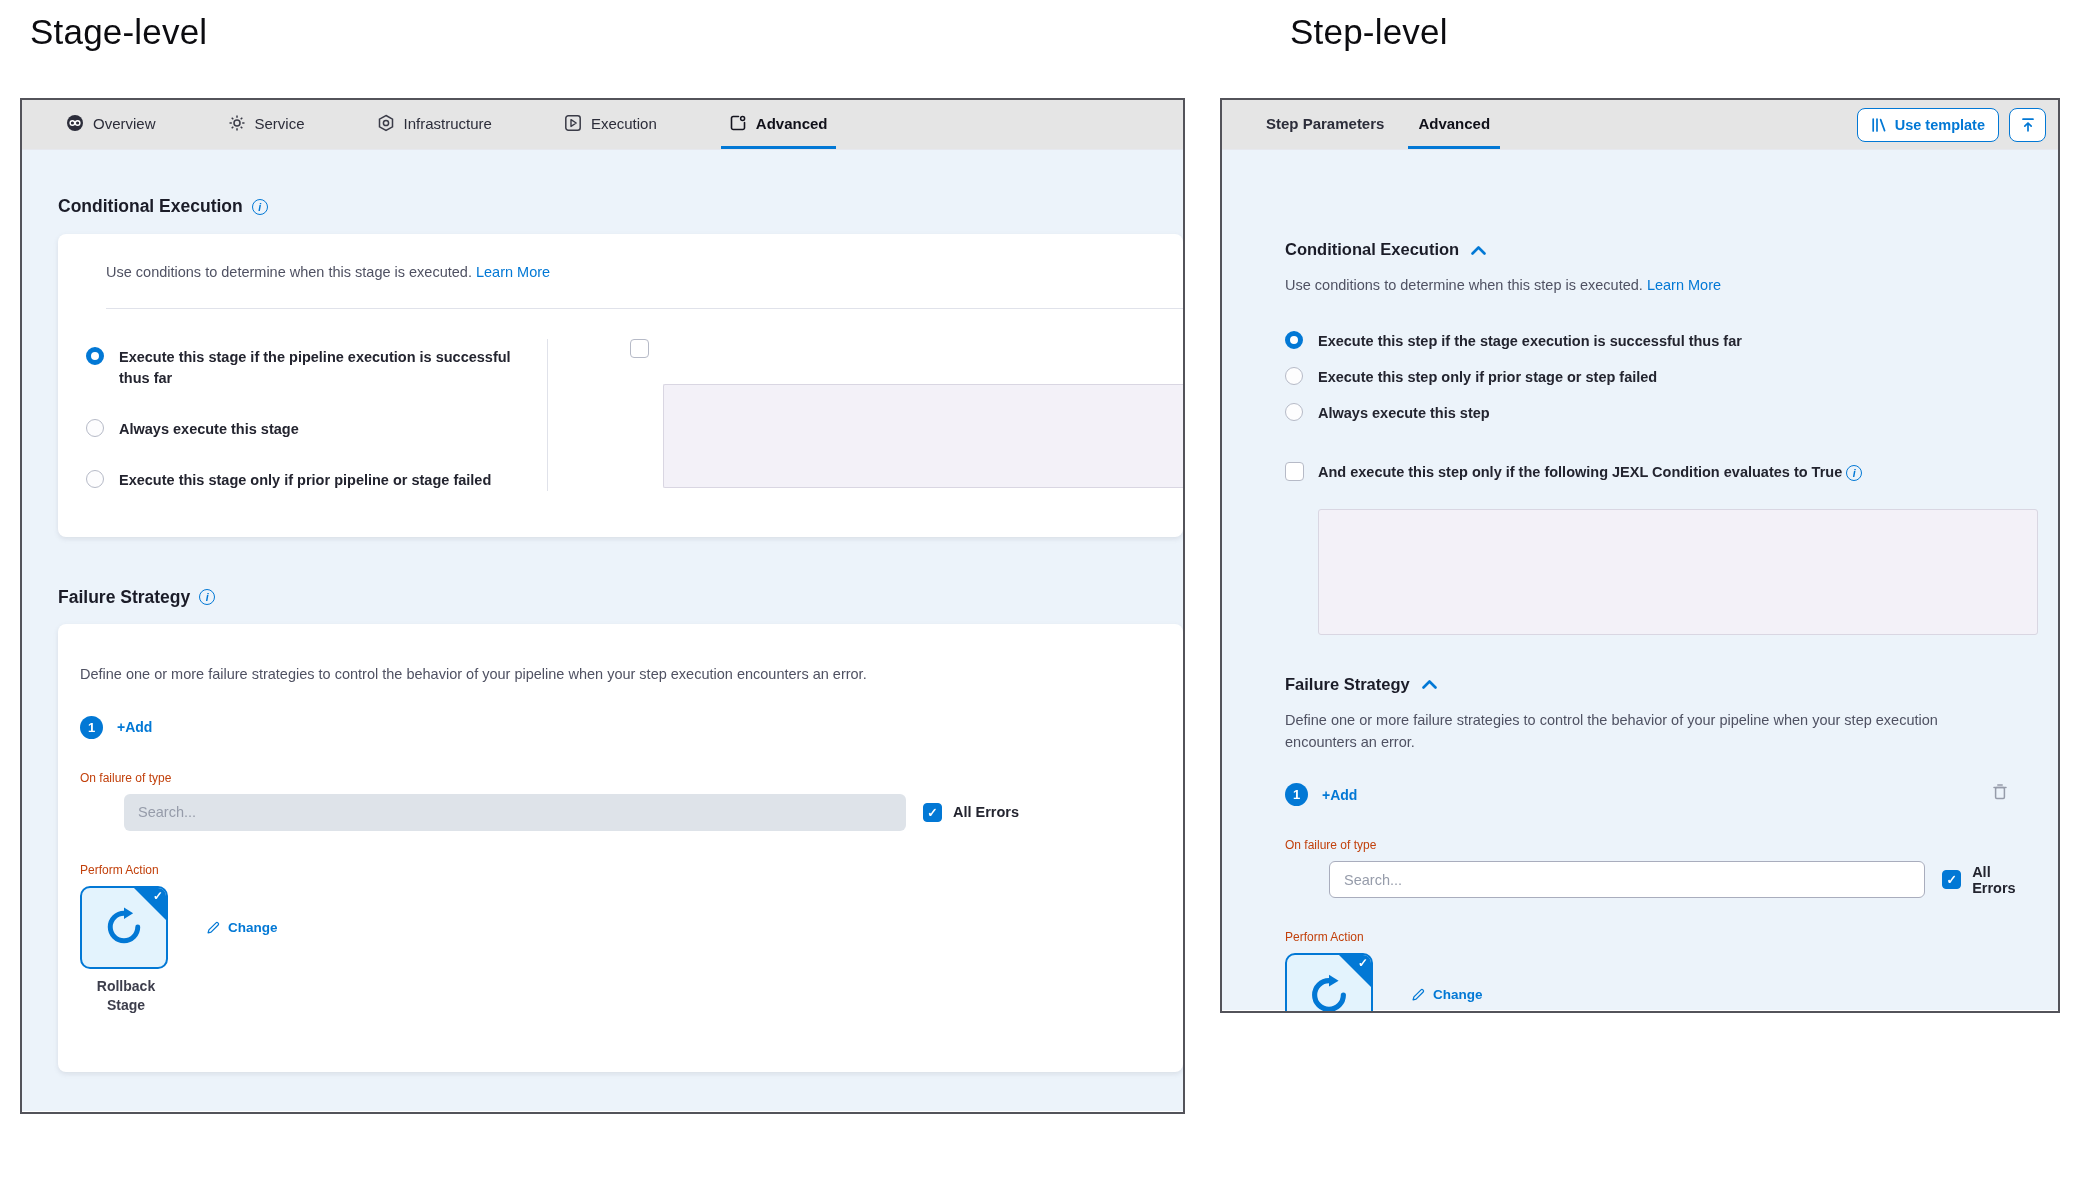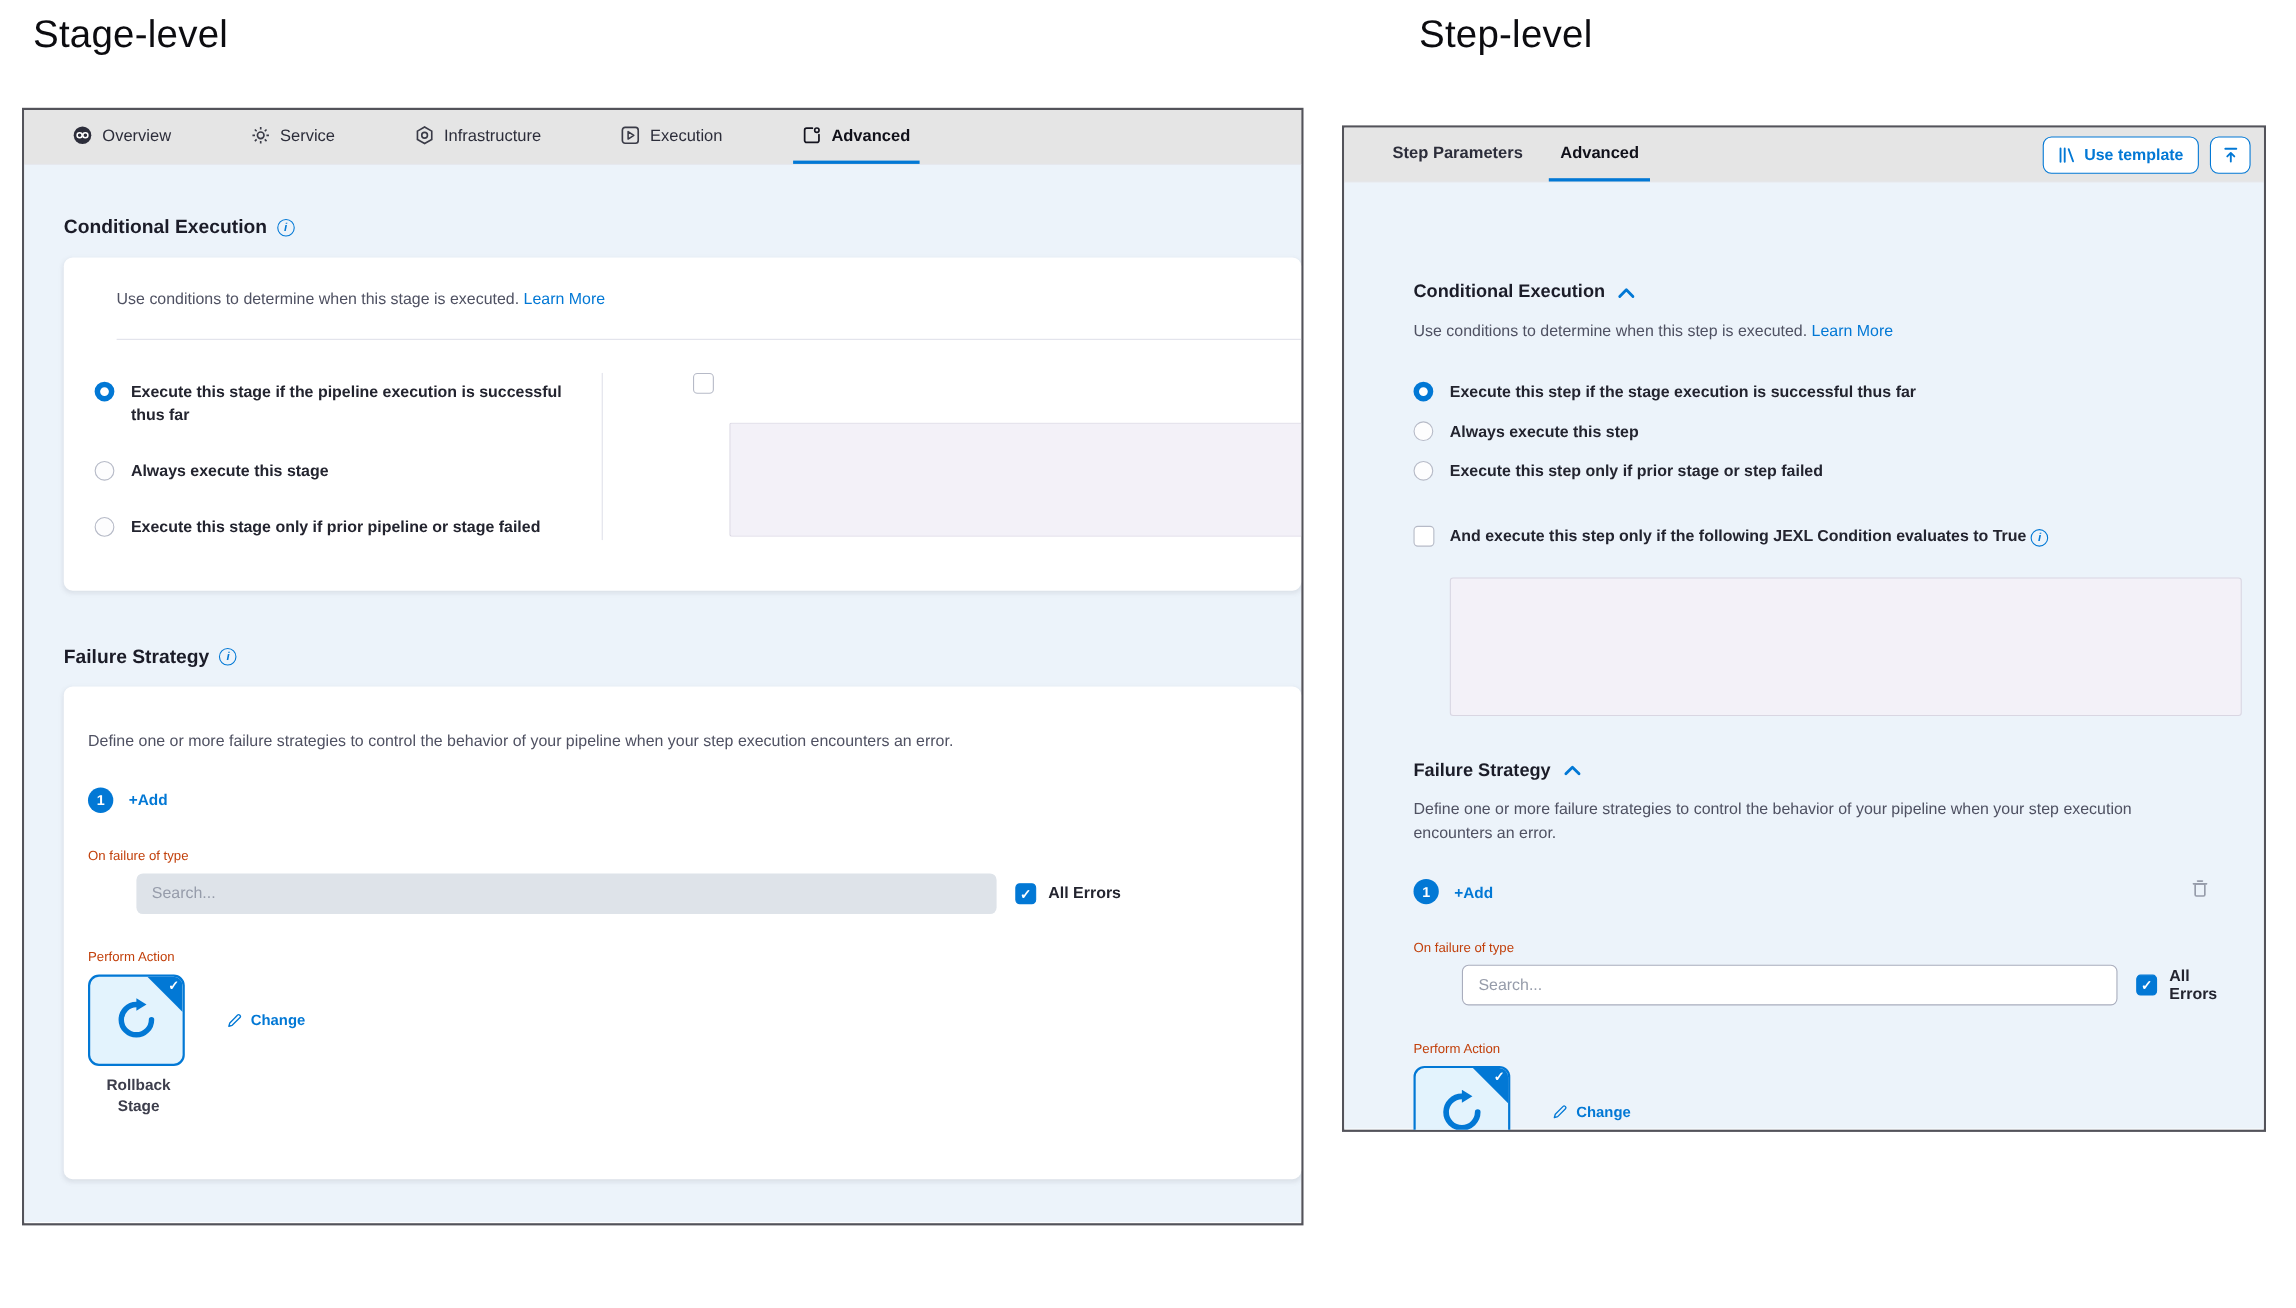--- a/index.html
+++ b/index.html
@@ -5,21 +5,21 @@
   * { margin:0; padding:0; box-sizing:border-box; }
   body { background:#fff; font-family:"Liberation Sans", sans-serif; }
   .screen { position:relative; width:2087px; height:1189px; background:#fff; overflow:hidden; }
 
   .page-title { position:absolute; top:12px; font-size:35px; color:#0c0c10; letter-spacing:.2px; }
   .page-title.left { left:30px; }
   .page-title.right { left:1290px; }
 
   .panel { position:absolute; background:#fff; border:2px solid #53535a; overflow:hidden; }
   .panel-left  { left:20px;  top:98px; width:1165px; height:1016px; }
-  .panel-right { left:1220px; top:114px; width:840px;  height:915px; }
+  .panel-right { left:1220px; top:98px; width:840px;  height:915px; }
 
   
   .tabbar { height:50px; display:flex; align-items:stretch; background:#e5e5e5;
             border-bottom:1px solid #e6e8ee; padding-left:36px; }
   .tab { display:flex; align-items:center; gap:9px; padding:0 8px; margin-right:56px;
          font-size:15px; color:#2c2d3a; cursor:pointer; border-bottom:3px solid transparent; }
   .tab.active { font-weight:700; color:#101019; border-bottom-color:#0278d5; }
   .tab .ticon { display:inline-flex; width:18px; height:18px; }
   .tabbar-right { padding-left:34px; padding-right:12px; }
   .tab-simple { margin-right:14px; padding:0 10px; font-weight:600; }
@@ -291,25 +291,25 @@
         <a class="link">Learn More</a>
       </div>
 
       <div class="radios-right">
         <div class="opt">
           <span class="radio selected"></span>
           <span class="opt-label">Execute this step if the stage execution is successful thus far</span>
         </div>
         <div class="opt">
           <span class="radio"></span>
-          <span class="opt-label">Always execute this step</span>
+          <span class="opt-label">Execute this step only if prior stage or step failed</span>
         </div>
         <div class="opt">
           <span class="radio"></span>
-          <span class="opt-label">Execute this step only if prior stage or step failed</span>
+          <span class="opt-label">Always execute this step</span>
         </div>
       </div>
 
       <div class="cb-row cbrow-right">
         <span class="checkbox"></span>
         <span class="cb-label"><span>And execute this step only if the following JEXL Condition evaluates to True</span>
           <span class="info">i</span></span>
       </div>
       <div class="jexl-box jexl-right"></div>
 

